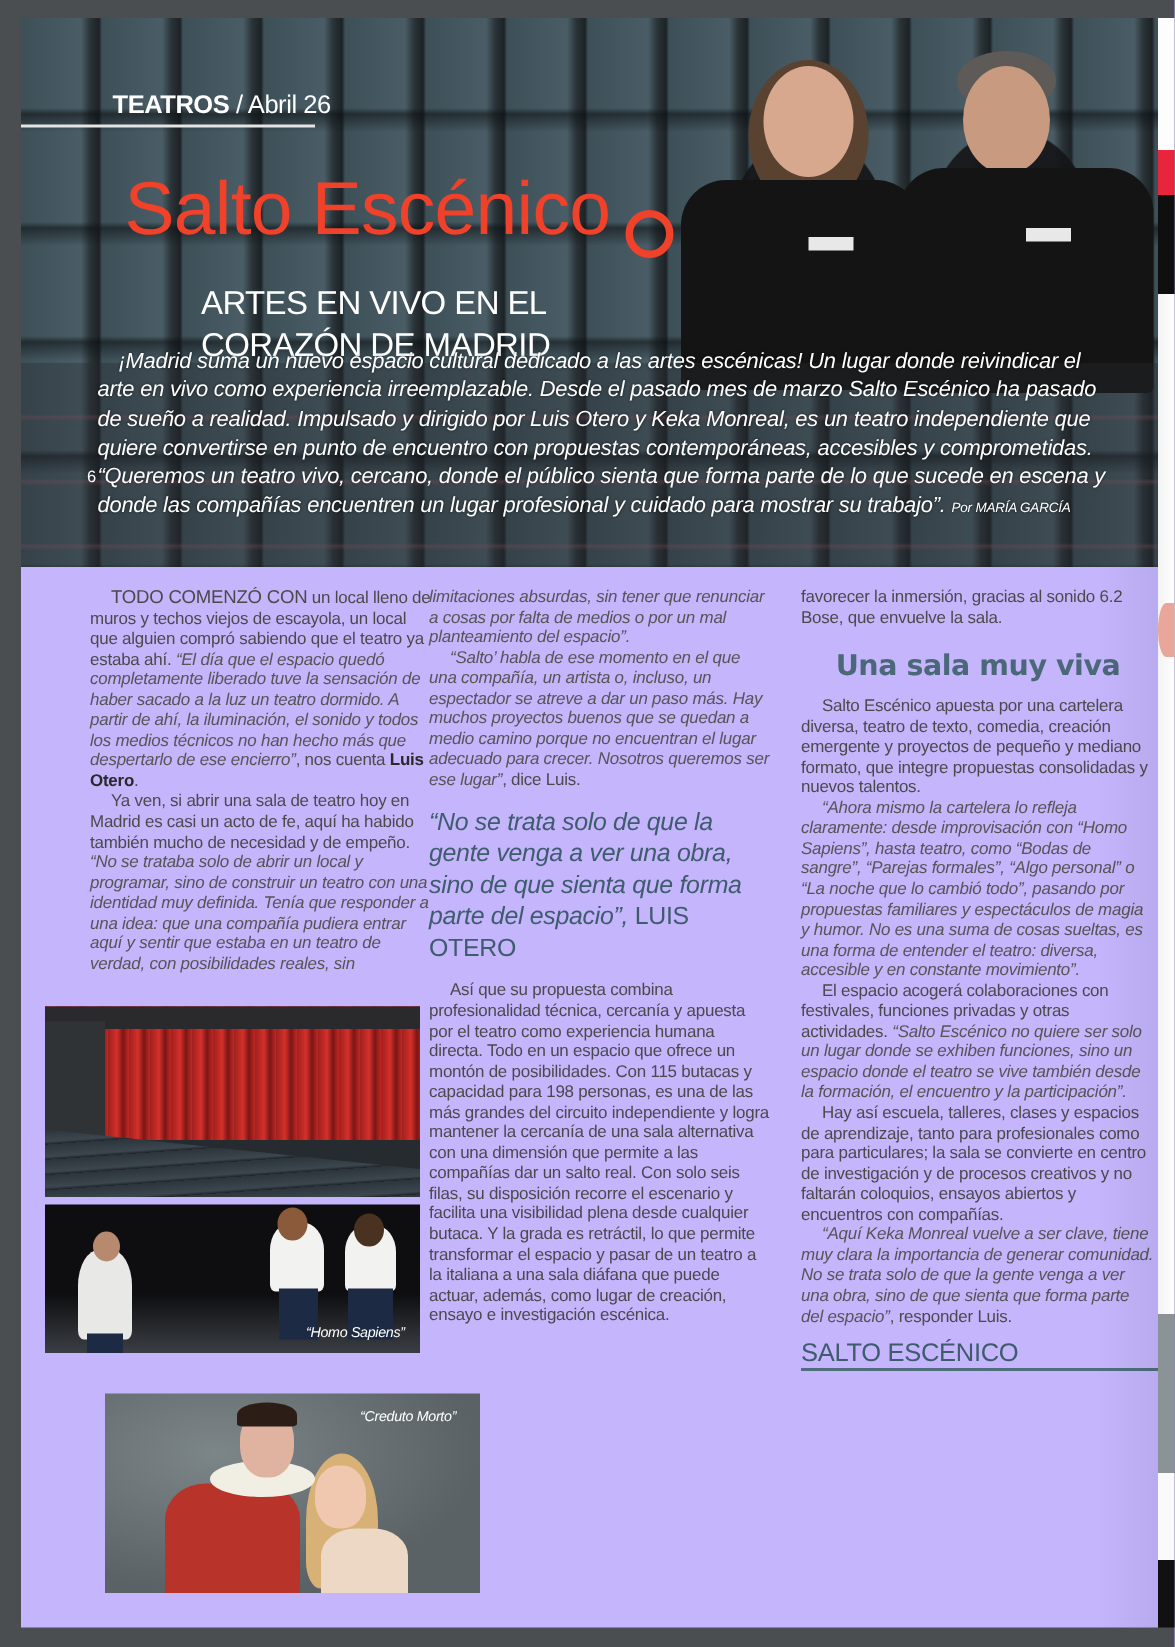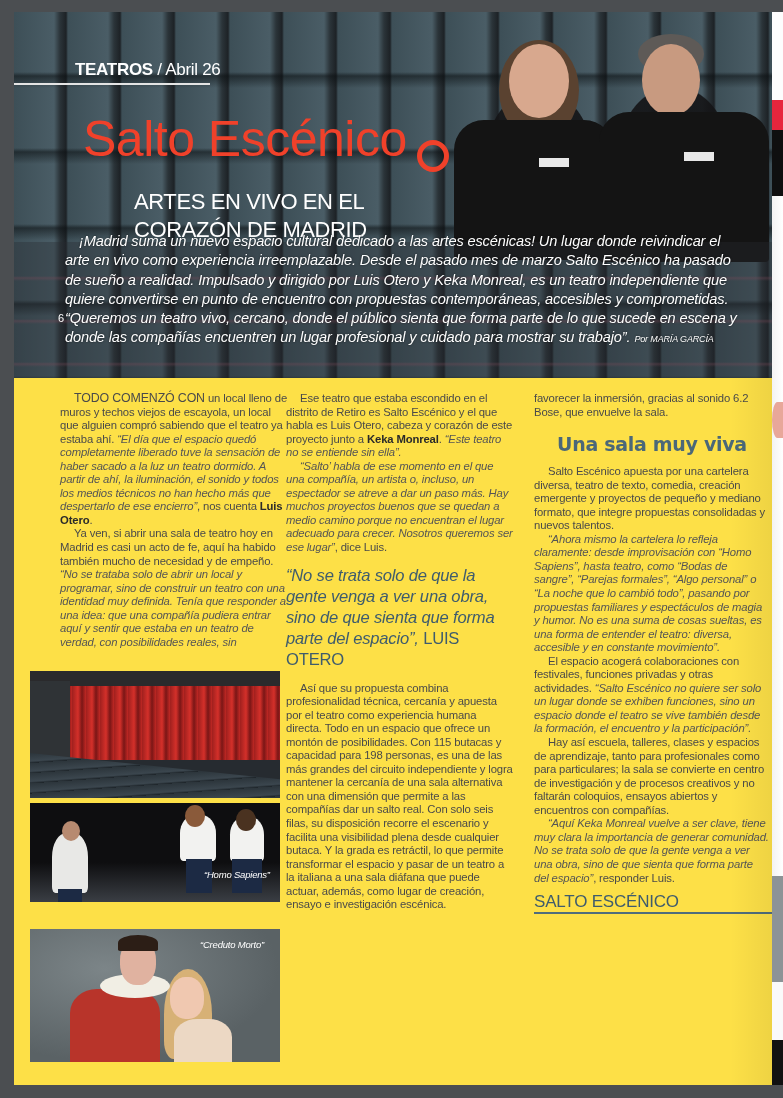--- a/index.html
+++ b/index.html
@@ -1,17 +1,17 @@
 <!DOCTYPE html>
 <html><head>
 <meta charset="utf-8">
 <style>
   html,body{margin:0;padding:0;}
   body{width:783px;height:1098px;background:#4b4e51;position:relative;overflow:hidden;font-family:"DejaVu Sans","Liberation Sans",sans-serif;}
-  .page{position:absolute;left:14px;top:12px;width:758px;height:1073px;background:#fde047;overflow:hidden;}
+  .page{position:absolute;left:14px;top:12px;width:758px;height:1073px;background:#c4b5fd;overflow:hidden;}
   .hero{position:absolute;left:0;top:0;width:758px;height:366px;overflow:hidden;
     background:
       radial-gradient(ellipse 90px 120px at 525px 150px, rgba(20,20,22,0.95) 0%, rgba(20,20,22,0.9) 60%, rgba(20,20,22,0) 61%),
       radial-gradient(ellipse 95px 125px at 660px 150px, rgba(20,20,22,0.95) 0%, rgba(20,20,22,0.9) 60%, rgba(20,20,22,0) 61%),
       repeating-linear-gradient(90deg, #3d4f57 0px, #4a5d66 40px, #2b3439 46px, #1d2226 52px, #3d4f57 54px),
       #3a4950;}
   .hero .rows{position:absolute;inset:0;background:repeating-linear-gradient(180deg, rgba(0,0,0,0) 0px, rgba(0,0,0,0) 60px, rgba(10,14,16,0.55) 64px, rgba(0,0,0,0) 76px);}
   .hero .person{position:absolute;border-radius:50%;}
   .p1-head{left:495px;top:32px;width:60px;height:74px;background:#d8a88e;}
   .p1-hair{left:485px;top:28px;width:80px;height:100px;background:#5a4230;border-radius:40px 40px 20px 20px;}
@@ -55,21 +55,21 @@
   .ph2{top:791px;height:99px;background:linear-gradient(180deg,#0e0e10 0,#0e0e10 60%,#3a3e44 100%);}
   .fig{position:absolute;border-radius:40% 40% 10% 10%;}
   .f1{left:22px;top:30px;width:36px;height:60px;background:#e8e8e6;}
   .f1h{left:32px;top:18px;width:18px;height:20px;border-radius:50%;background:#b78a70;}
   .f2{left:150px;top:12px;width:36px;height:46px;background:#f2f2f0;}
   .f2h{left:155px;top:2px;width:20px;height:22px;border-radius:50%;background:#8a5a3a;}
   .f3{left:200px;top:14px;width:34px;height:44px;background:#f2f2f0;}
   .f3h{left:206px;top:6px;width:20px;height:22px;border-radius:50%;background:#4a3220;}
   .legs{position:absolute;background:#1c2a44;}
   .cap{position:absolute;font-family:"Liberation Sans",sans-serif;font-style:italic;font-size:9.5px;color:#fff;letter-spacing:-0.2px;}
-  .ph3{top:917px;height:133px;background:radial-gradient(ellipse at 30% 30%,#7c8588 0,#5a6265 70%);}
+  .ph3{top:917px;height:133px;background:radial-gradient(ellipse at 30% 30%,#7c8588 0,#5a6265 70%);margin-left:40px;}
   .ph3 .costume{position:absolute;left:40px;top:60px;width:90px;height:80px;background:#b8342a;border-radius:30% 30% 0 0;}
   .ph3 .ruff{position:absolute;left:70px;top:45px;width:70px;height:24px;background:#f1eee4;border-radius:50%;}
   .ph3 .head1{position:absolute;left:90px;top:10px;width:36px;height:46px;background:#e0b2a0;border-radius:45%;}
   .ph3 .hair1{position:absolute;left:88px;top:6px;width:40px;height:16px;background:#2c1e16;border-radius:50% 50% 10% 10%;}
   .ph3 .head2{position:absolute;left:140px;top:48px;width:34px;height:42px;background:#f0c8b0;border-radius:45%;}
   .ph3 .hair2{position:absolute;left:134px;top:40px;width:48px;height:90px;background:#d7b176;border-radius:50% 50% 20% 20%;z-index:0;}
   .ph3 .dress{position:absolute;left:144px;top:90px;width:58px;height:45px;background:#ecd8c4;border-radius:40% 40% 0 0;}
   .rs-white{position:absolute;left:772px;top:12px;width:11px;height:88px;background:#fdfdfd;}
   .rs-red{position:absolute;left:772px;top:100px;width:11px;height:30px;background:#e7263d;}
   .rs-black{position:absolute;left:772px;top:130px;width:11px;height:66px;background:#0f0f0f;}
@@ -121,35 +121,35 @@
   <div class="photo ph2">
     <div class="fig f1"></div>
     <div class="fig f1h"></div>
     <div class="legs" style="left:28px;top:86px;width:24px;height:13px;"></div>
     <div class="fig f2"></div>
     <div class="fig f2h"></div>
     <div class="legs" style="left:156px;top:56px;width:26px;height:34px;"></div>
     <div class="fig f3"></div>
     <div class="fig f3h"></div>
     <div class="legs" style="left:202px;top:56px;width:30px;height:34px;"></div>
-    <span class="cap" style="left:174px;top:66px;">“Homo Sapiens”</span>
+    <span class="cap" style="left:174px;top:80px;">“Homo Sapiens”</span>
   </div>
   <div class="photo ph3">
     <div class="costume"></div>
     <div class="hair2"></div>
     <div class="ruff"></div>
     <div class="head1"></div>
     <div class="hair1"></div>
     <div class="head2"></div>
     <div class="dress"></div>
     <span class="cap" style="left:170px;top:10px;">“Creduto Morto”</span>
   </div>
 
   <div class="col c2">
-    <p><span>Ese teatro que estaba escondido en el distrito de Retiro es Salto Escénico y el que habla es Luis Otero, cabeza y corazón de este proyecto junto a </span><strong>Keka Monreal</strong><span>. </span><em>“Este teatro no se entiende sin ella”.</em></p>
+    <p style="text-indent:0;"><em>limitaciones absurdas, sin tener que renunciar a cosas por falta de medios o por un mal planteamiento del espacio”.</em></p>
     <p><em>“Salto’ habla de ese momento en el que una compañía, un artista o, incluso, un espectador se atreve a dar un paso más. Hay muchos proyectos buenos que se quedan a medio camino porque no encuentran el lugar adecuado para crecer. Nosotros queremos ser ese lugar”</em><span>, dice Luis.</span></p>
     <div class="pull"><em>“No se trata solo de que la gente venga a ver una obra, sino de que sienta que forma parte del espacio”,</em><span> LUIS OTERO</span></div>
     <p>Así que su propuesta combina profesionalidad técnica, cercanía y apuesta por el teatro como experiencia humana directa. Todo en un espacio que ofrece un montón de posibilidades. Con 115 butacas y capacidad para 198 personas, es una de las más grandes del circuito independiente y logra mantener la cercanía de una sala alternativa con una dimensión que permite a las compañías dar un salto real. Con solo seis filas, su disposición recorre el escenario y facilita una visibilidad plena desde cualquier butaca. Y la grada es retráctil, lo que permite transformar el espacio y pasar de un teatro a la italiana a una sala diáfana que puede actuar, además, como lugar de creación, ensayo e investigación escénica.</p>
   </div>
 
   <div class="col c3">
     <p style="text-indent:0;">favorecer la inmersión, gracias al sonido 6.2 Bose, que envuelve la sala.</p>
     <div class="h2" style="margin-top:14px;">Una sala muy viva</div>
     <p>Salto Escénico apuesta por una cartelera diversa, teatro de texto, comedia, creación emergente y proyectos de pequeño y mediano formato, que integre propuestas consolidadas y nuevos talentos.</p>
     <p><em>“Ahora mismo la cartelera lo refleja claramente: desde improvisación con “Homo Sapiens”, hasta teatro, como “Bodas de sangre”, “Parejas formales”, “Algo personal” o “La noche que lo cambió todo”, pasando por propuestas familiares y espectáculos de magia y humor. No es una suma de cosas sueltas, es una forma de entender el teatro: diversa, accesible y en constante movimiento”.</em></p>

